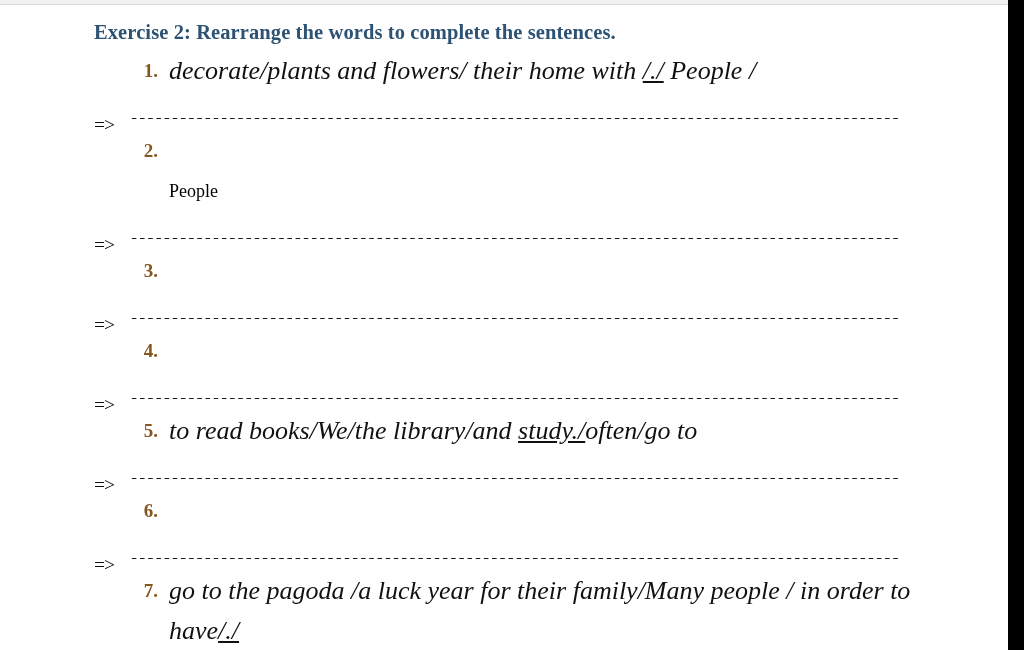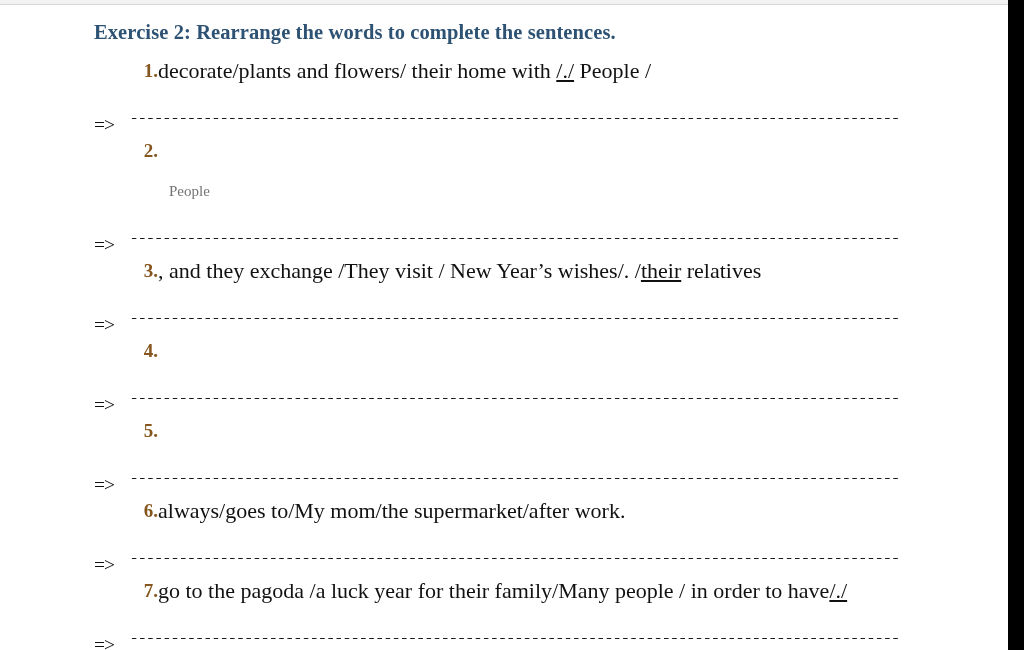--- a/index.html
+++ b/index.html
@@ -81,32 +81,34 @@
     line-height: 40px;
     width: 32px;
     min-width: 32px;
     text-align: right;
     margin-left: 126px;
     box-sizing: border-box;
     flex: 0 0 auto;
   }
 
   .q-text {
-    font-size: 22px;
+    font-size: 26px;
     line-height: 40px;
     color: #111111;
+    margin-left: 11px;
     max-width: 790px;
+    font-style: italic;
   }
 
   .q-text .u { text-decoration: underline; }
 
   .q-cont {
-    font-size: 15px;
-    line-height: 40px;
-    color: #737373;
+    font-size: 18px;
+    line-height: 40px;
+    color: #000000;
     margin-left: 169px;
   }
 
   .answer-row {
     display: flex;
     align-items: baseline;
     height: 40px;
     margin-left: 94px;
   }
 
@@ -167,49 +169,48 @@
           </div>
           <div class="q-cont">People</div>
           <div class="answer-row">
             <span class="arrow">=&gt;</span>
             <span class="dots"></span>
           </div>
         </div>
         <div class="q-block">
           <div class="q-item">
             <div class="q-num">3.</div>
-            <div class="q-text"><span>, and they exchange /They visit / New Year’s wishes/. /</span><span class="u">their</span><span> relatives</span></div>
           </div>
           <div class="answer-row">
             <span class="arrow">=&gt;</span>
             <span class="dots"></span>
           </div>
         </div>
         <div class="q-block">
           <div class="q-item">
             <div class="q-num">4.</div>
           </div>
           <div class="answer-row">
             <span class="arrow">=&gt;</span>
             <span class="dots"></span>
           </div>
         </div>
         <div class="q-block">
           <div class="q-item">
             <div class="q-num">5.</div>
+            <div class="q-text"><span>to read books/We/the library/and </span><span class="u">study./</span><span>often/go to</span></div>
           </div>
           <div class="answer-row">
             <span class="arrow">=&gt;</span>
             <span class="dots"></span>
           </div>
         </div>
         <div class="q-block">
           <div class="q-item">
             <div class="q-num">6.</div>
-            <div class="q-text"><span>always/goes to/My mom/the supermarket/after work.</span></div>
           </div>
           <div class="answer-row">
             <span class="arrow">=&gt;</span>
             <span class="dots"></span>
           </div>
         </div>
         <div class="q-block">
           <div class="q-item">
             <div class="q-num">7.</div>
             <div class="q-text"><span>go to the pagoda /a luck year for their family/Many people / in order to have</span><span class="u">/./</span></div>

